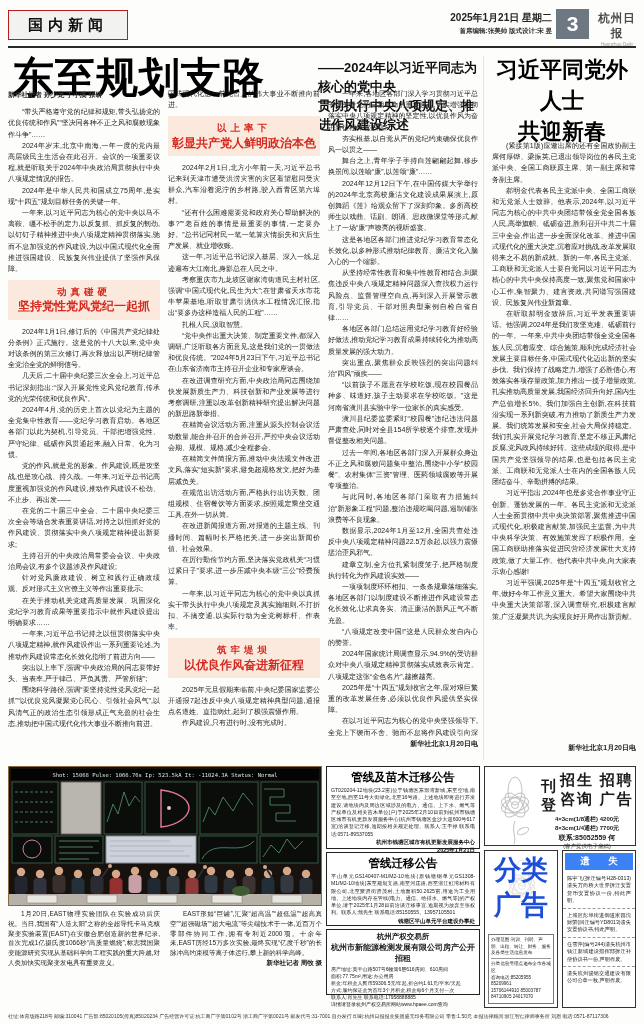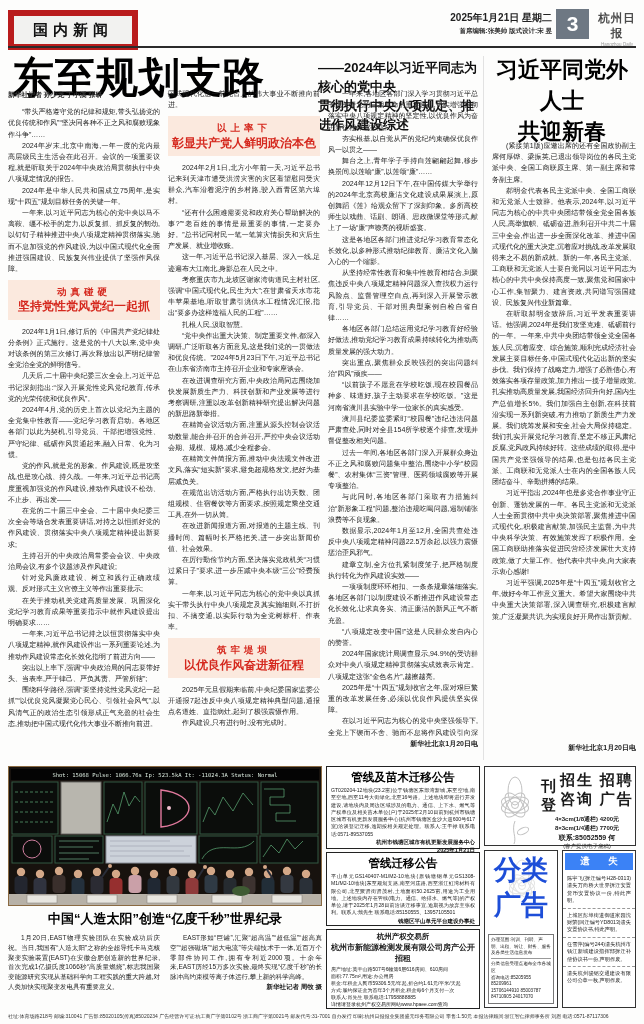--- a/index.html
+++ b/index.html
@@ -2,21 +2,21 @@
 <html><head>
 <meta charset="utf-8">
 <style>
   html,body{margin:0;padding:0;}
   body{width:644px;height:1024px;position:relative;background:#fdfdfc;overflow:hidden;
        font-family:"Liberation Sans","DejaVu Sans",sans-serif;color:#1a1a1a;}
   .abs{position:absolute;}
   p{margin:0;}
 
   
-  #section-box{left:8px;top:10px;width:118px;height:28px;border:6px solid #b91c1c;background:#f2f2f0;
+  #section-box{left:8px;top:10px;width:118px;height:28px;border:1px solid #b91c1c;background:#f2f2f0;
      font-size:15px;font-weight:bold;letter-spacing:5px;text-align:center;line-height:28px;color:#111;}
   #date-block{right:92px;top:11px;width:230px;text-align:right;}
   #date-line{font-size:10px;font-weight:bold;color:#222;}
   #editor-line{font-size:6.5px;color:#333;margin-top:2px;font-weight:bold;}
   #pagenum-box{left:556px;top:9px;width:33px;height:30px;background:#6e7883;color:#fff;
      font-size:21px;font-weight:bold;text-align:center;line-height:30px;}
   #masthead-box{left:594px;top:11px;width:46px;text-align:center;}
   #masthead-cn{font-family:"DejaVu Serif","Liberation Serif",serif;font-weight:bold;font-size:11.5px;color:#4a4a4a;letter-spacing:1px;}
   #masthead-en{font-size:4.5px;color:#999;margin-top:1px;}
   #head-rule{left:8px;top:46px;width:628px;height:2px;background:#2b2b2b;}
@@ -52,21 +52,21 @@
   #caption-head{font-size:13px;font-weight:900;text-align:center;margin:1px 0 5px;color:#000;}
   #caption-cols{columns:2;column-gap:10px;font-size:6.5px;line-height:9.8px;text-align:justify;color:#222;}
   #caption-cols p{text-indent:2em;}
   #caption-credit{text-indent:0 !important;text-align:right;font-weight:bold;}
 
   
   .adbox{position:absolute;left:326px;width:154px;border:1px solid #222;box-sizing:border-box;
          padding:2px 4px;background:#fff;}
   #boxA{top:766px;height:83px;}
   #boxB{top:852px;height:74px;}
-  #boxC{top:929px;height:80px;}
+  #boxC{top:929px;height:66px;}
   .ad-title{font-size:11.5px;font-weight:900;text-align:center;margin:1px 0 2px;color:#000;}
   .ad-body{font-size:5.1px;line-height:7.3px;text-align:justify;color:#222;}
   .ad-sign{font-size:5.5px;font-weight:bold;text-align:right;line-height:8px;color:#111;}
   .ad-org{font-size:7.5px;text-align:center;font-weight:bold;}
   .ad-sub{font-size:8px;text-align:center;font-weight:900;margin-bottom:2px;}
   .ad-lines{font-size:5px;line-height:7px;text-align:left;}
 
   
   #publish-box{left:484px;top:766px;width:152px;height:80px;border:1px solid #333;box-sizing:border-box;background:#fff;}
   #publish-flower{position:absolute;left:2px;top:2px;}
@@ -293,21 +293,20 @@
       <rect x="18" y="128" width="30" height="8"></rect>
         <rect x="78" y="128" width="30" height="8"></rect>
       <rect x="138" y="128" width="30" height="8"></rect>
         <rect x="203" y="128" width="30" height="8"></rect>
       <rect x="263" y="128" width="30" height="8"></rect>
     </g>
     <ellipse cx="232" cy="124" rx="9" ry="5" fill="#3f5b33"></ellipse>
   </svg>
 </div>
 <div id="caption-box" class="abs">
-  <div id="caption-head">中国“人造太阳”创造“亿度千秒”世界纪录</div>
   <div id="caption-cols">
     <p>1月20日,EAST物理实验团队在实验成功后庆祝。当日,我国有“人造太阳”之称的全超导托卡马克核聚变实验装置(EAST)在安徽合肥创造新的世界纪录,首次完成1亿摄氏度1066秒“高质量燃烧”,标志我国聚变能源研究实现从基础科学向工程实践的重大跨越,对人类加快实现聚变发电具有重要意义。</p>
     <p>EAST形如“巨罐”,汇聚“超高温”“超低温”“超高真空”“超强磁场”“超大电流”等尖端技术于一体,近百万个零部件协同工作,拥有专利近2000项。十余年来,EAST历经15万多次实验,最终实现“亿度千秒”的长脉冲高约束模等离子体运行,攀上新的科学高峰。</p>
     <p id="caption-credit">新华社记者 周牧 摄</p>
   </div>
 </div>
 
 <div id="boxA" class="adbox">
   <div class="ad-title">管线及苗木迁移公告</div>
   <div class="ad-body">GT020204-12地块(23.2亩)位于钱塘区东部湾新城,东至空地,南至空地,西至11号大街绿化,北至16号路。上述地块即将进行开发建设,请地块内及周边区域涉及的电力、通信、上下水、燃气等产权单位及相关苗木单位(户)于2025年2月10日前到杭州市钱塘区城市有机更新发展服务中心(杭州市钱塘区金沙大道600号617室)洽谈登记迁移,逾期按相关规定处理。联系人:王干禄 联系电话:0571-89537055</div>

